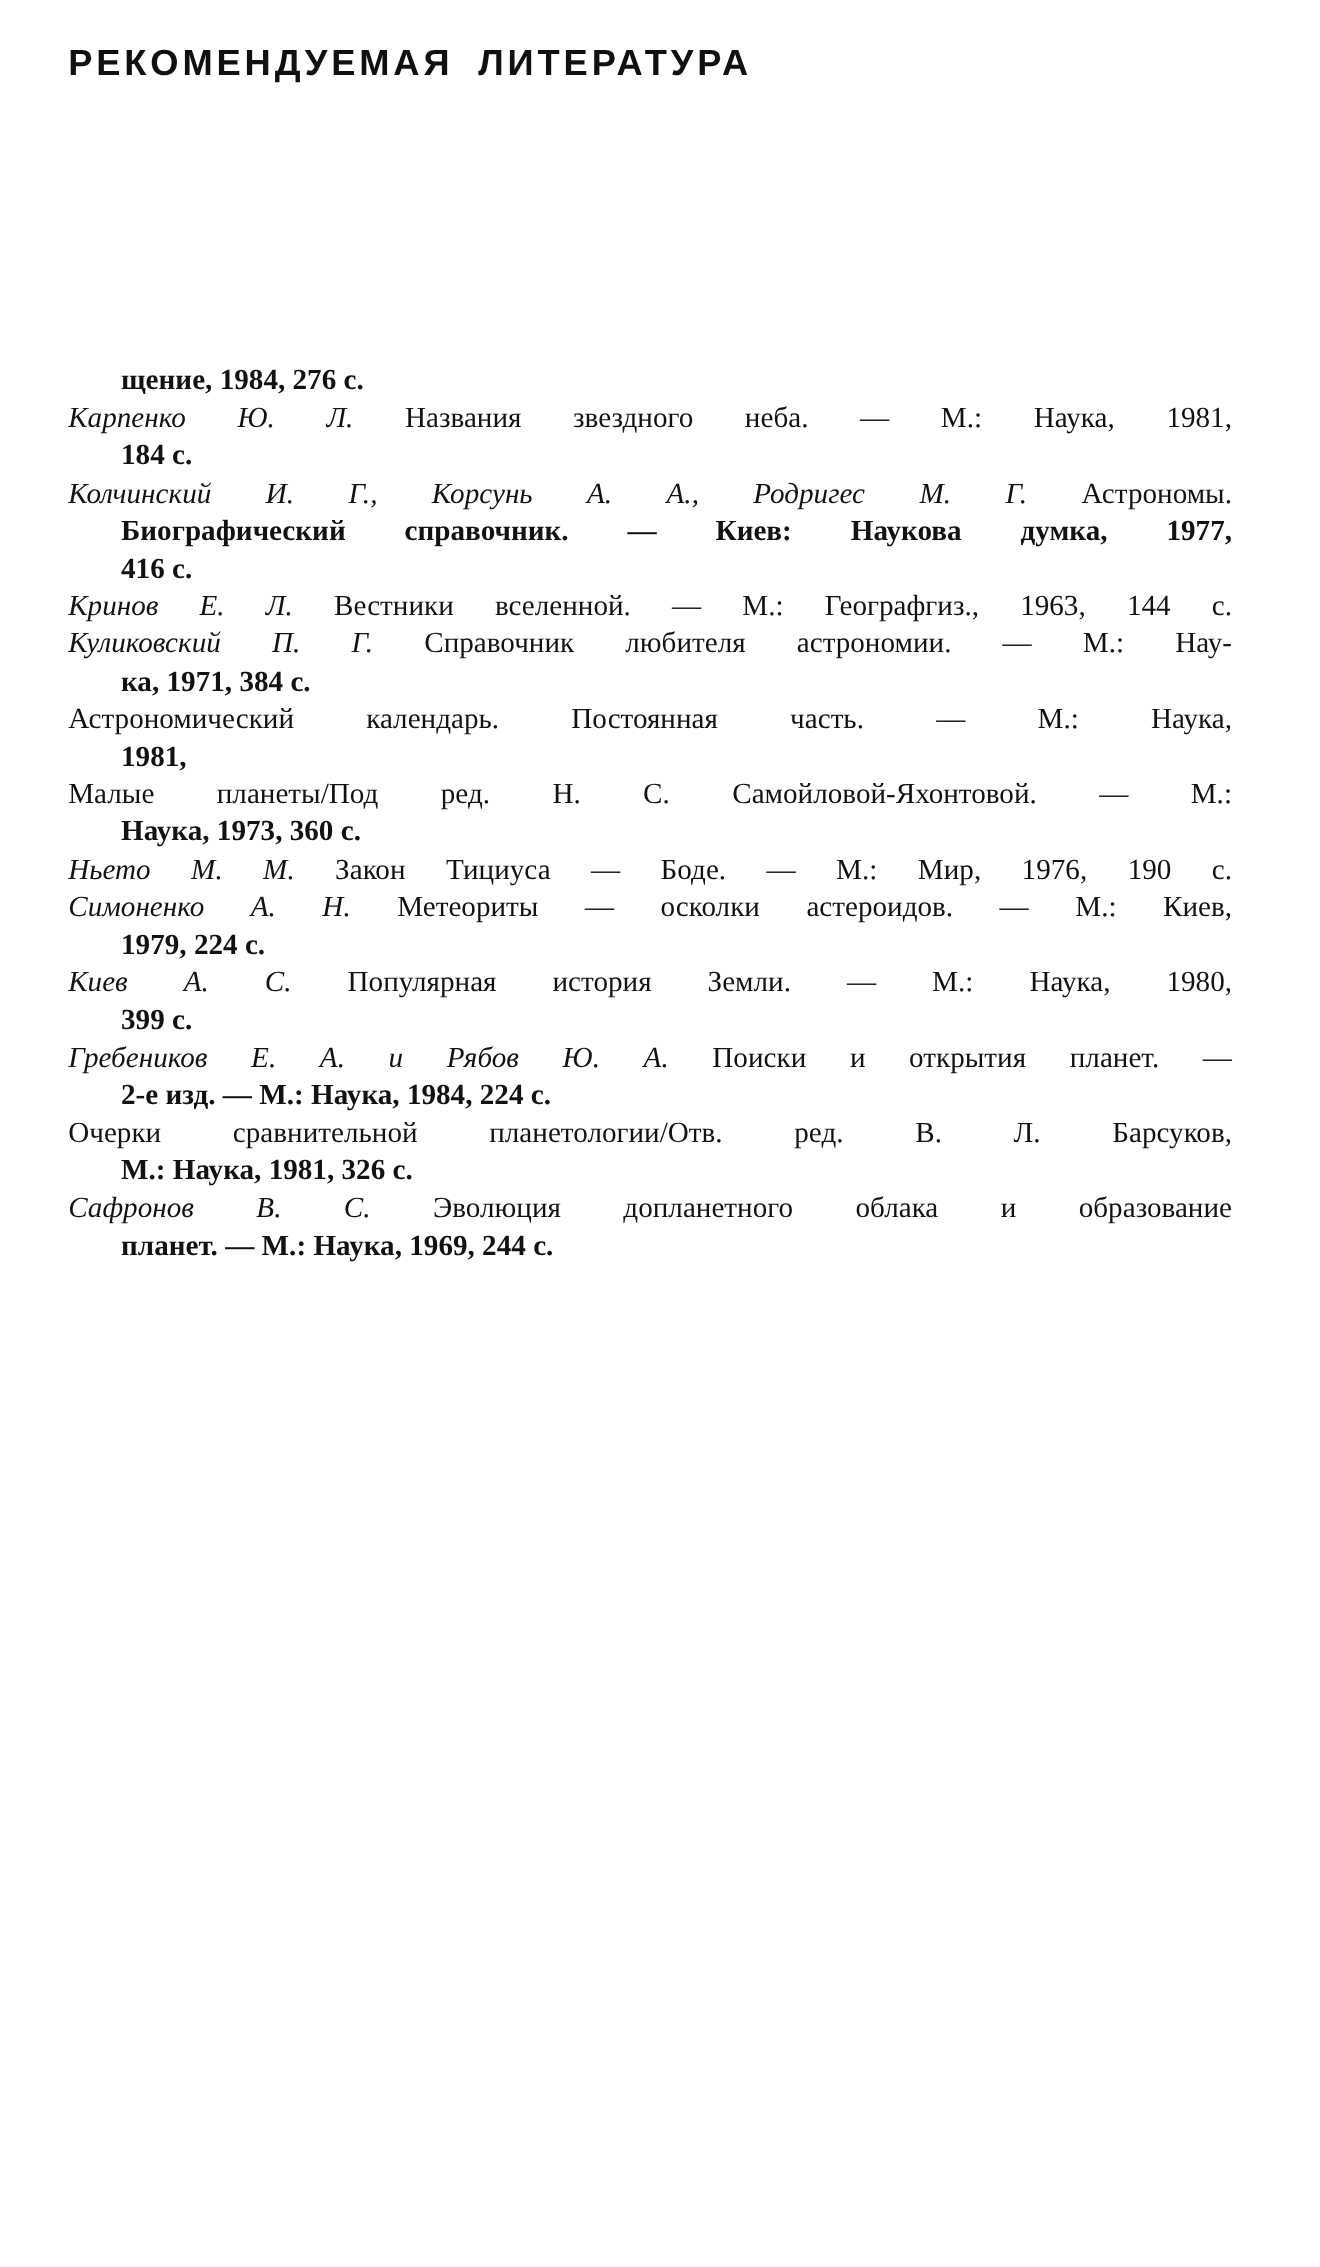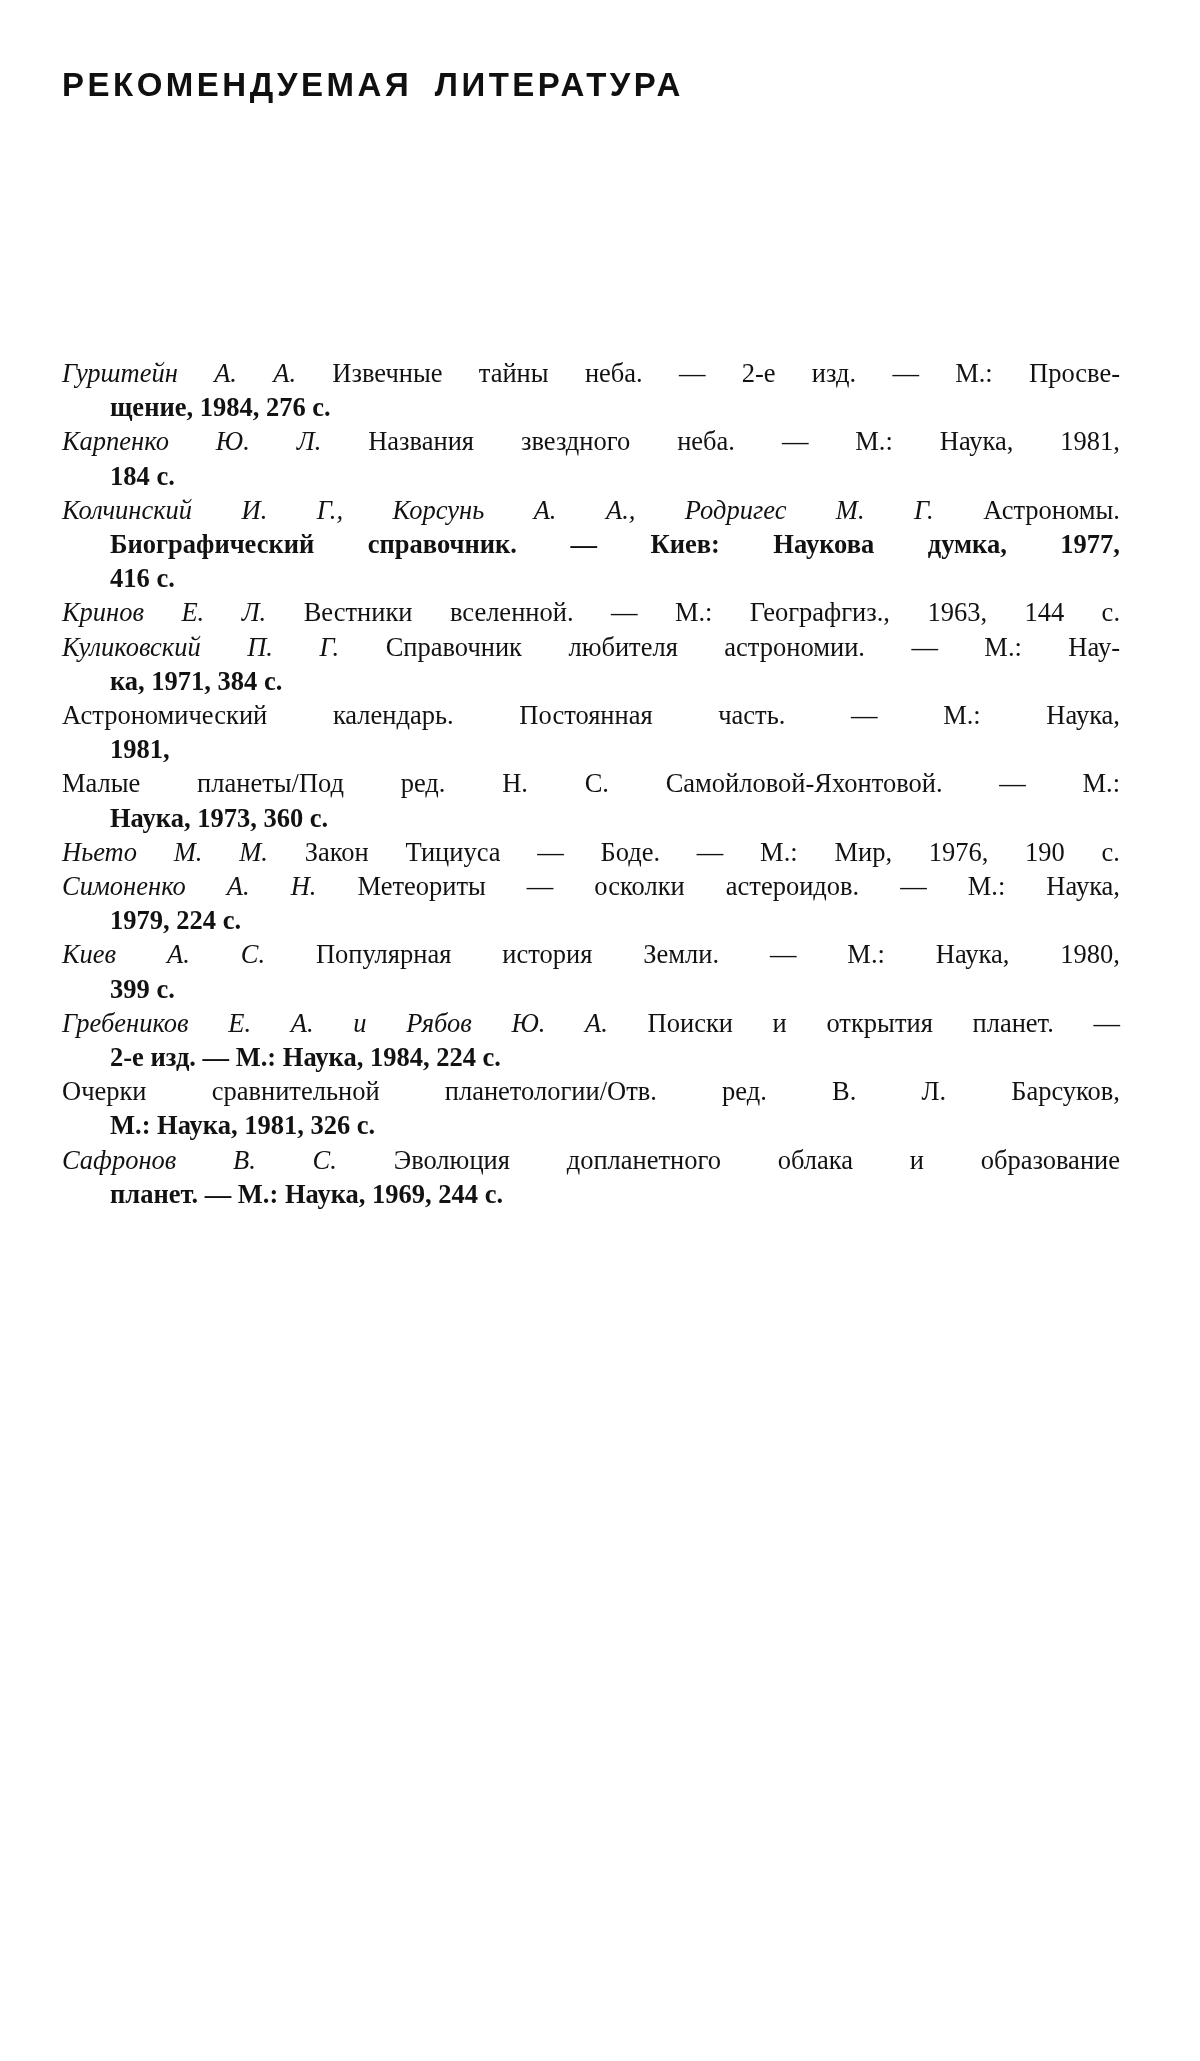--- a/index.html
+++ b/index.html
@@ -13,21 +13,20 @@
     position: relative;
     font-family: "Liberation Serif", serif;
     color: #121212;
     overflow: hidden;
   }
   .page {
     position: absolute;
     left: 62px;
     top: 38px;
     width: 1058px;
-    margin-top: 28px;
   }
   .page-title {
     font-family: "Liberation Sans", sans-serif;
     font-weight: bold;
     font-size: 33px;
     letter-spacing: 3.5px;
     word-spacing: 10px;
     color: #101010;
     white-space: nowrap;
   }
@@ -58,21 +57,20 @@
 </head>
 <body>
 
 <div class="page">
 
   <div class="page-title">РЕКОМЕНДУЕМАЯ ЛИТЕРАТУРА</div>
 
   <div class="biblio">
 
     <div class="entry">
-      <div class="line just"><i>Гурштейн А. А.</i> <span>Извечные тайны неба. — 2-е изд. — М.: Просве-</span></div>
       <div class="line cont">щение, 1984, 276 с.</div>
     </div>
 
     <div class="entry">
       <div class="line just"><i>Карпенко Ю. Л.</i> <span>Названия звездного неба. — М.: Наука, 1981,</span></div>
       <div class="line cont">184 с.</div>
     </div>
 
     <div class="entry">
       <div class="line just"><i>Колчинский И. Г., Корсунь А. А., Родригес М. Г.</i> <span>Астрономы.</span></div>
@@ -98,21 +96,21 @@
     <div class="entry">
       <div class="line just"><i></i> <span>Малые планеты/Под ред. Н. С. Самойловой-Яхонтовой. — М.:</span></div>
       <div class="line cont">Наука, 1973, 360 с.</div>
     </div>
 
     <div class="entry">
       <div class="line just"><i>Ньето М. М.</i> <span>Закон Тициуса — Боде. — М.: Мир, 1976, 190 с.</span></div>
     </div>
 
     <div class="entry">
-      <div class="line just"><i>Симоненко А. Н.</i> <span>Метеориты — осколки астероидов. — М.: Наука,</span></div>
+      <div class="line just"><i>Симоненко А. Н.</i> <span>Метеориты — осколки астероидов. — М.: Киев,</span></div>
       <div class="line cont">1979, 224 с.</div>
     </div>
 
     <div class="entry">
       <div class="line just"><i>Киев А. С.</i> <span>Популярная история Земли. — М.: Наука, 1980,</span></div>
       <div class="line cont">399 с.</div>
     </div>
 
     <div class="entry">
       <div class="line just"><i>Гребеников Е. А. и Рябов Ю. А.</i> <span>Поиски и открытия планет. —</span></div>

